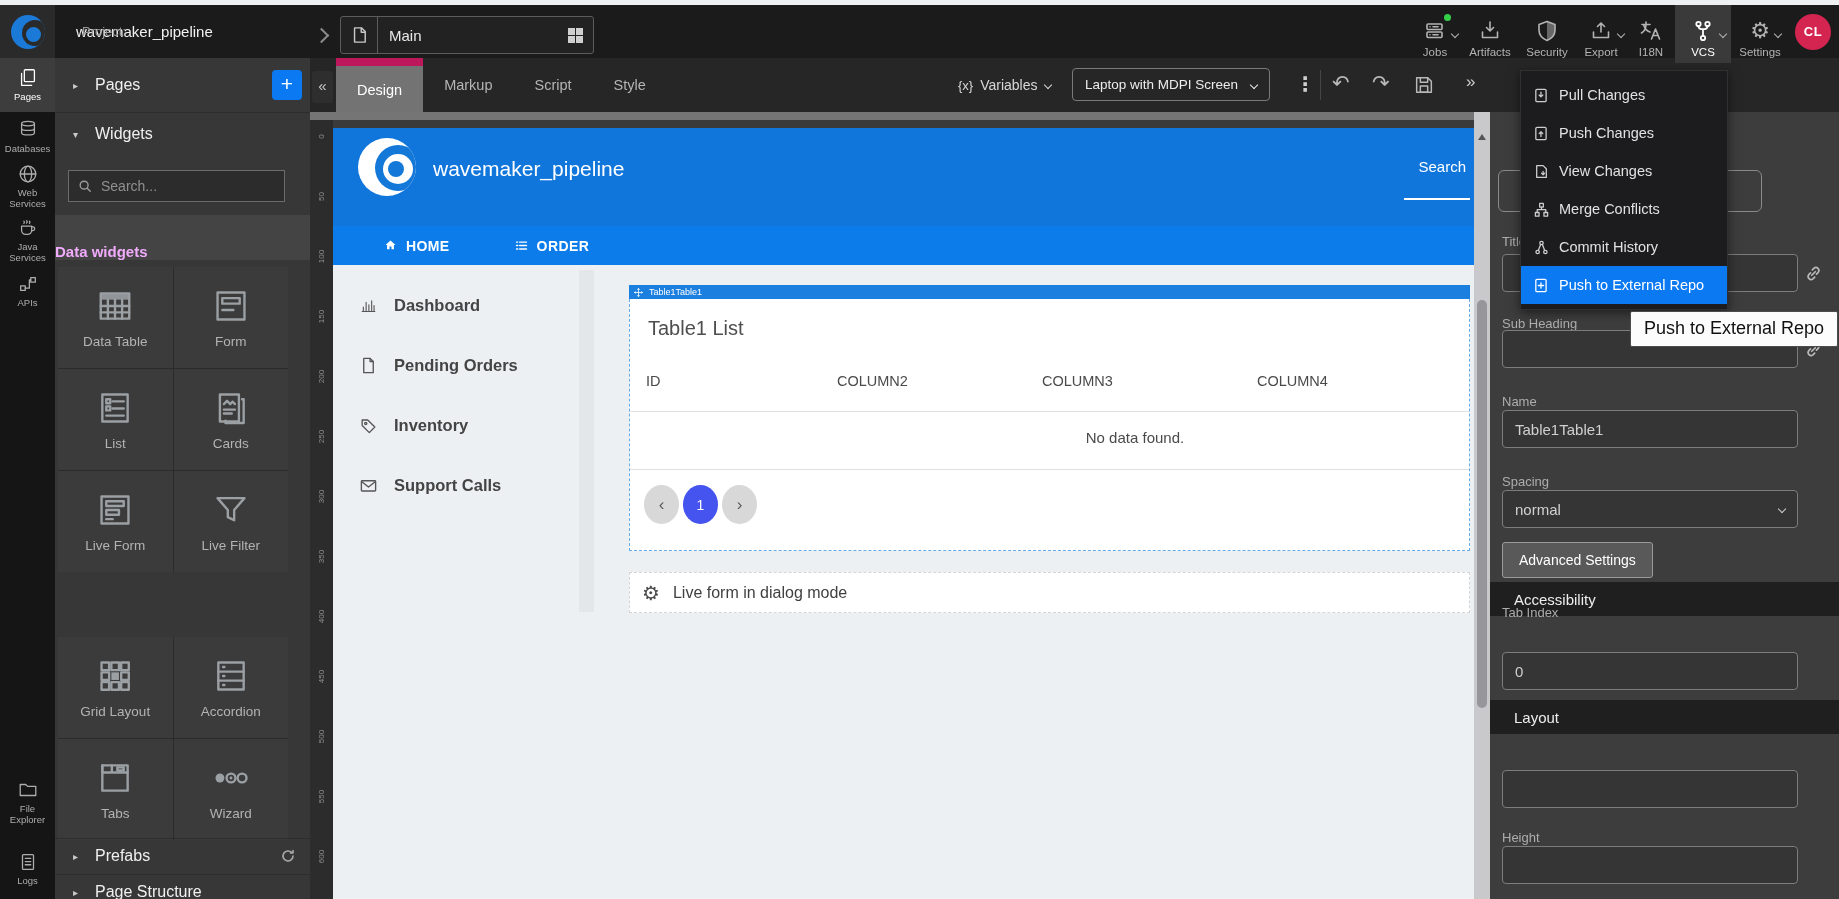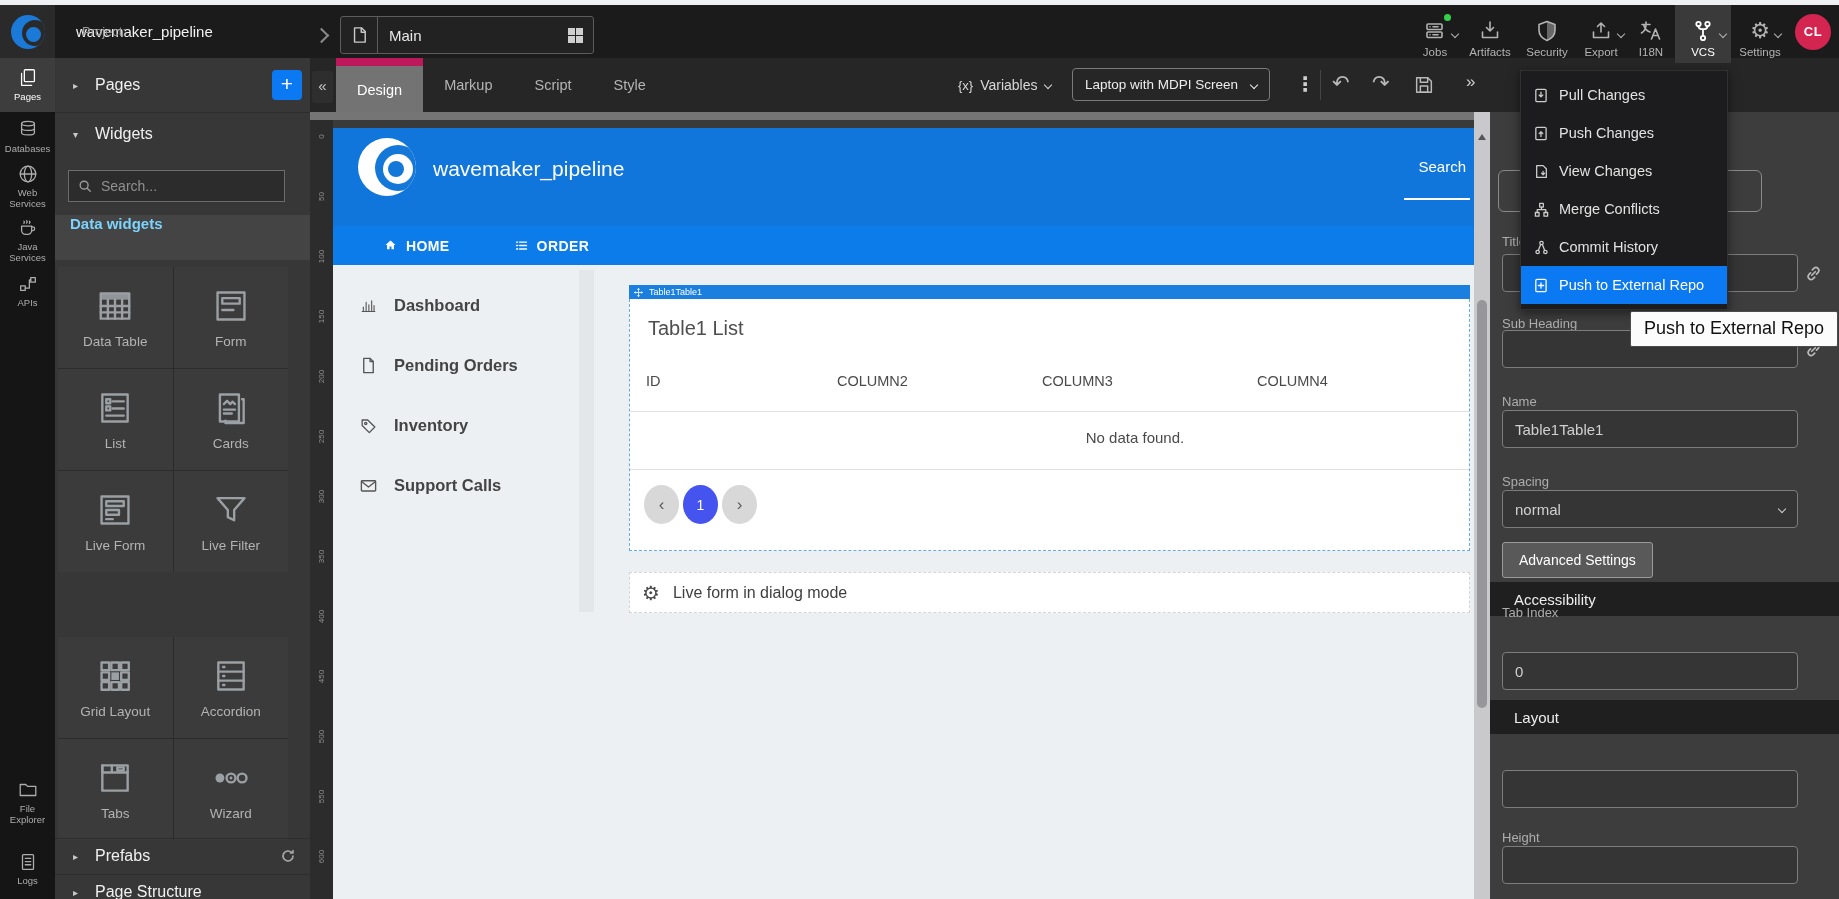--- a/index.html
+++ b/index.html
@@ -55,22 +55,22 @@
   .prow{position:absolute;left:0;width:255px;display:flex;align-items:center;color:#f0f0f0;border-top:1px solid #2d2d2d}
   .prow .caret{color:#c9c9c9;font-size:10px;margin-left:18px;width:12px}
   .prow .hlabel{font-size:16px;margin-left:10px}
   .plus-btn{position:absolute;right:8px;width:30px;height:30px;background:#0b79f2;border-radius:4px;color:#fff;
             font-size:21px;line-height:28px;text-align:center}
   .psearch{position:absolute;left:13px;top:112px;width:217px;height:32px;background:#2c2c2c;border:1px solid #6b6b6b;border-radius:0;
            display:flex;align-items:center;box-sizing:border-box}
   .psearch svg{width:14px;height:14px;color:#9a9a9a;margin:0 7px 0 9px;flex:none}
   .psearch input{background:transparent;border:none;outline:none;color:#cfcfcf;font-size:14px;width:150px;font-family:inherit}
   .psearch input::placeholder{color:#909090}
-  .strip{position:absolute;left:0;width:255px;background:#444;color:#7dd3fc;font-weight:bold;font-size:15px;
-         display:flex;align-items:flex-start;padding-left:15px;box-sizing:border-box}
+  .strip{position:absolute;left:0;width:255px;background:#444;color:#f0abfc;font-weight:bold;font-size:15px;
+         display:flex;align-items:flex-end;box-sizing:border-box}
   .tilegrid{position:absolute;left:3px;width:230px;display:grid;grid-template-columns:1fr 1fr;gap:1px;background:#2b2b2b}
   .tile{background:#3b3b3b;height:101px;display:flex;flex-direction:column;align-items:center;justify-content:center;gap:9px}
   .tile .ticon{width:38px;height:38px;color:#9ba0a4;stroke-width:1.5}
   .tile .tlabel{font-size:13.5px;color:#b3b3b3}
   .refresh{position:absolute;right:14px;width:16px;height:16px;color:#a8a8a8}
 
   
   .toolbar{left:310px;top:58px;width:1529px;height:54px;background:#262626;z-index:6}
   .collapse-left{left:2px;top:13px;width:21px;height:32px;background:#2e2e2e;border-radius:3px;color:#c9c9c9;
                  font-size:15px;text-align:center;line-height:30px}

